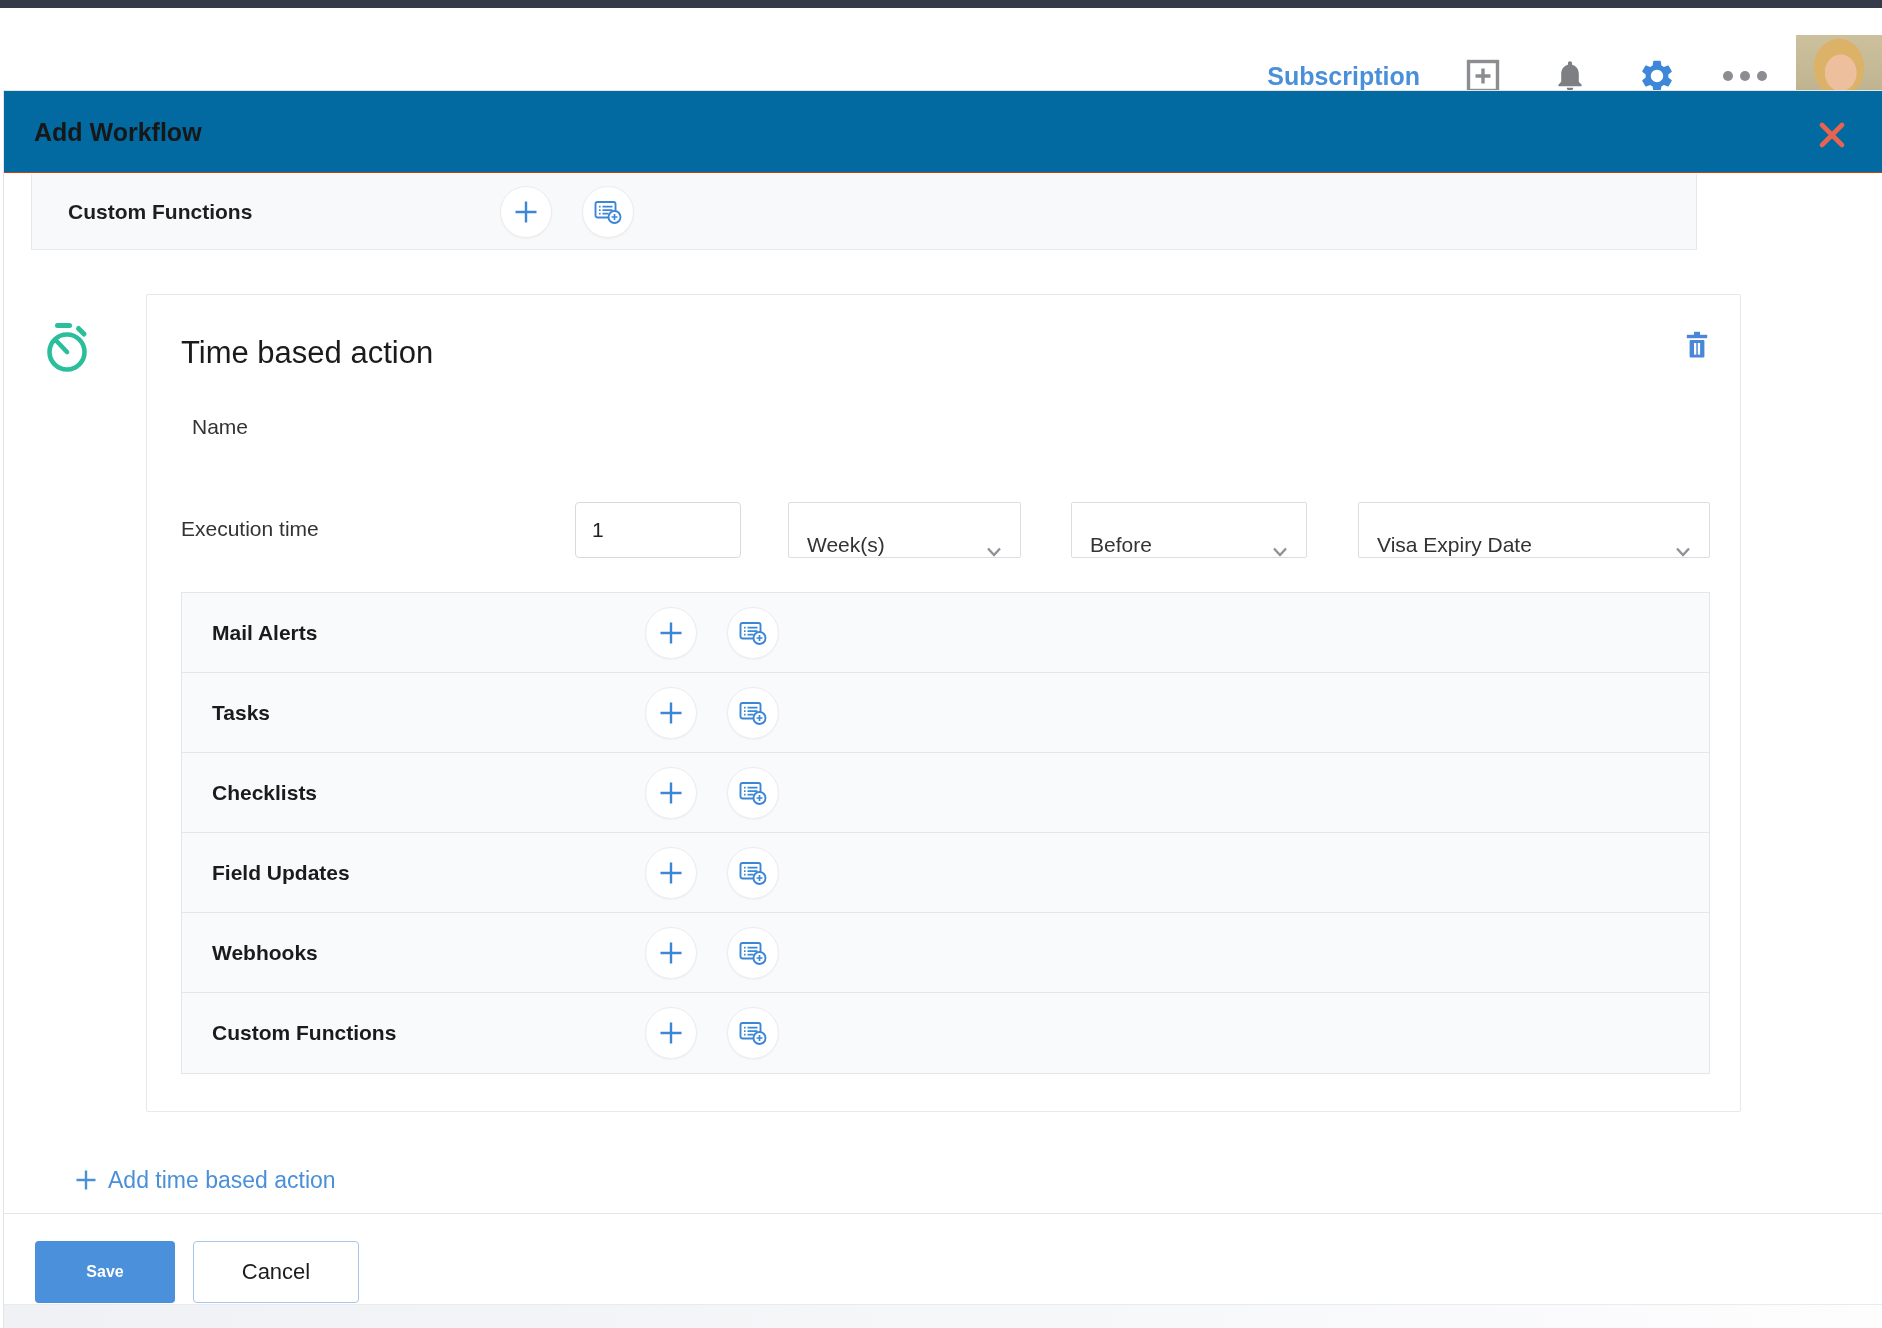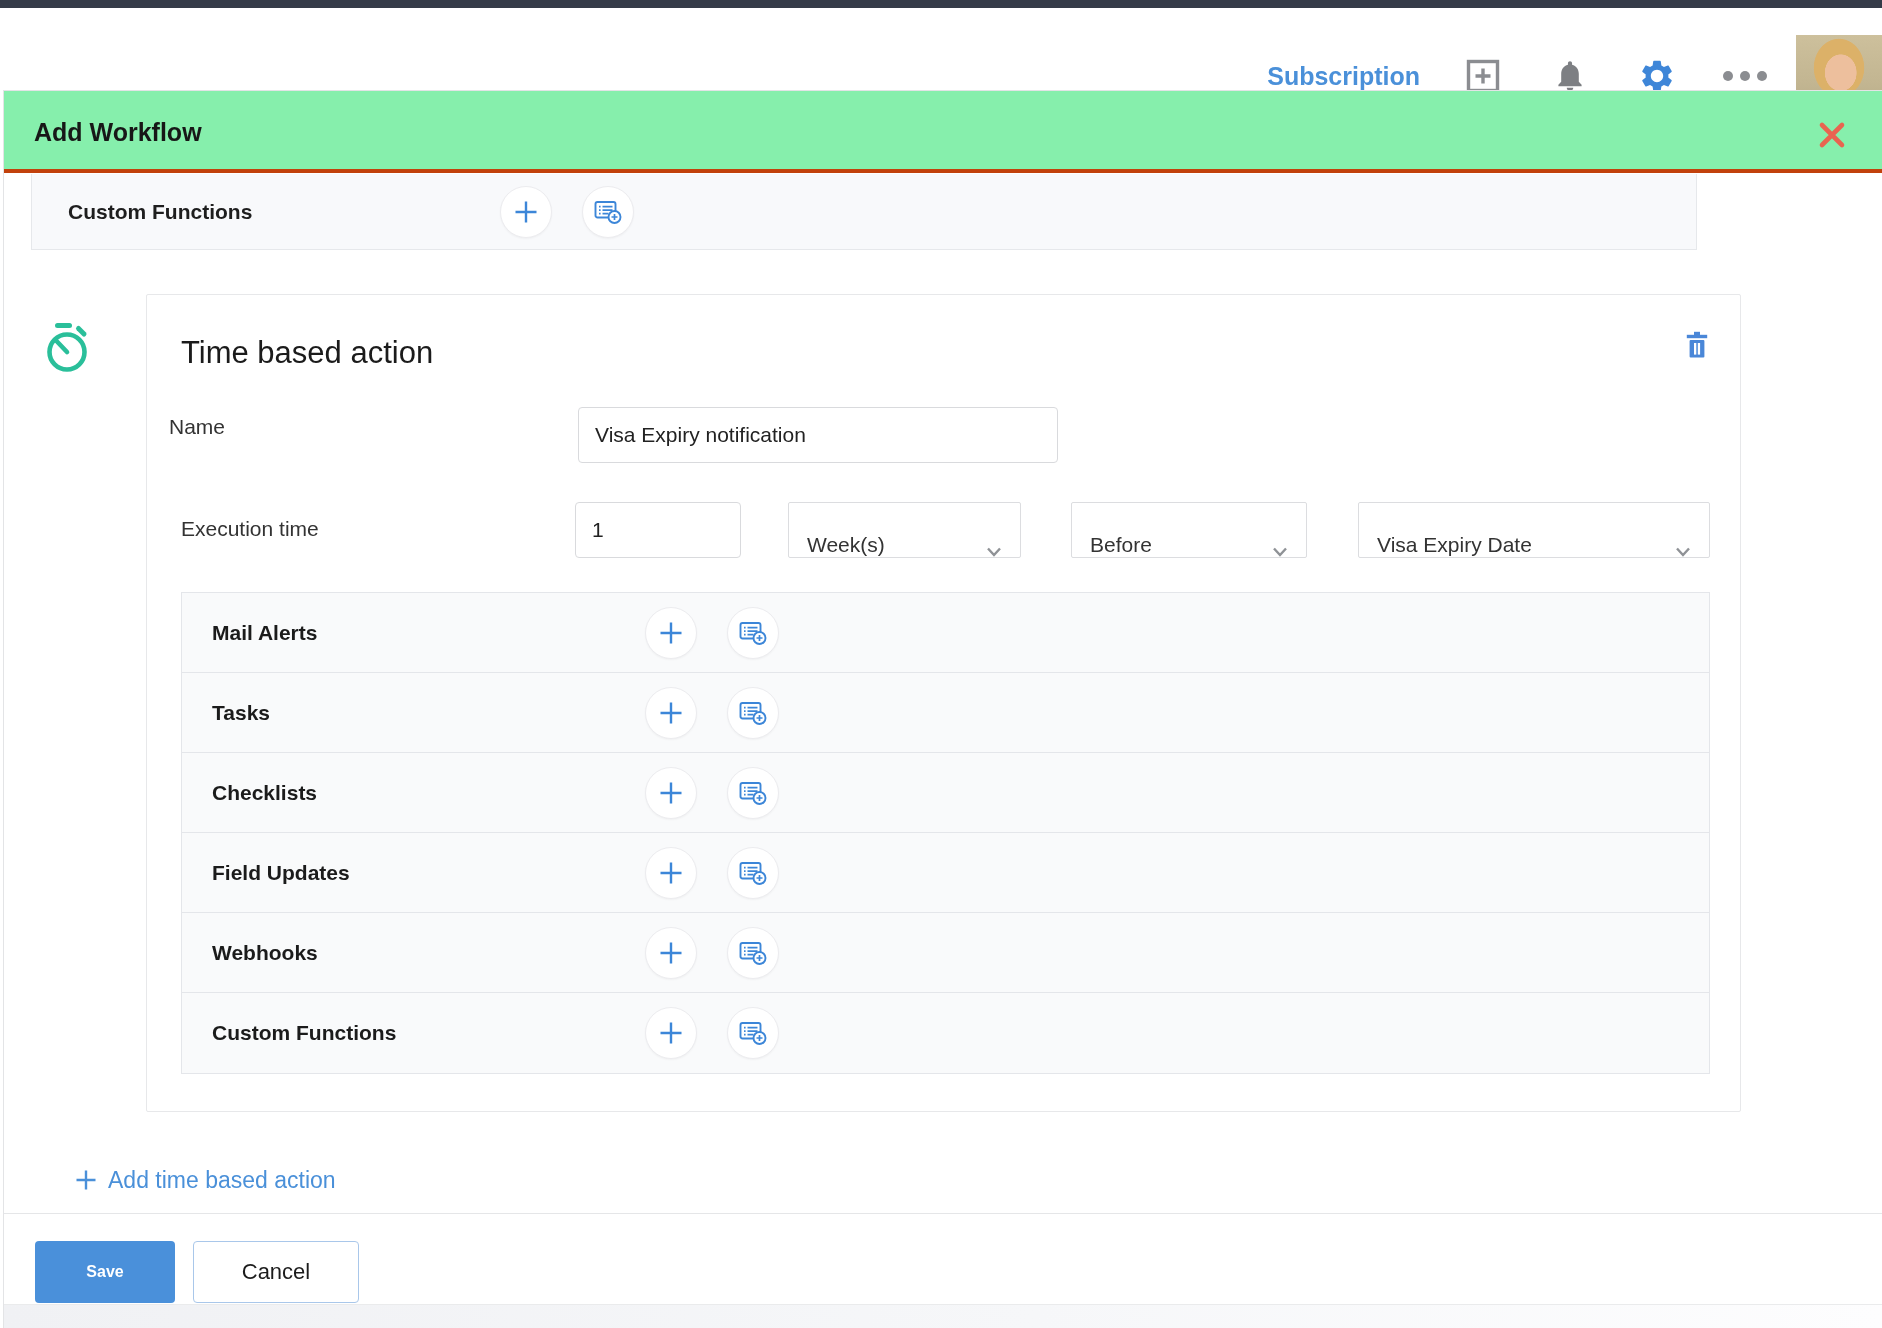--- a/index.html
+++ b/index.html
@@ -18,42 +18,42 @@
   .avatar { width:86px; height:82px; flex:0 0 86px;
     background:
       radial-gradient(26px 30px at 52% 46%, #edbf9d 0 60%, rgba(0,0,0,0) 62%),
       radial-gradient(40px 46px at 50% 40%, #dcb168 0 62%, rgba(0,0,0,0) 64%),
       radial-gradient(52px 34px at 50% 96%, #70715f 0 70%, rgba(0,0,0,0) 72%),
       linear-gradient(180deg, #cdc09c 0%, #c2b591 60%, #b3a987 100%);
   }
 
   
   .modal { position:absolute; left:3px; top:90px; width:1879px; height:1238px; background:#fff; border-left:1px solid #e3e4e6; border-top:1px solid #e3e4e6; }
-  .modal-header { position:absolute; left:0; top:0; width:100%; height:82px; border-bottom:4px solid #c2410c; background:#86efac; }
+  .modal-header { position:absolute; left:0; top:0; width:100%; height:82px; border-bottom:1px solid #c2410c; background:#0369a1; }
   .modal-title { position:absolute; left:30px; top:0; height:82px; display:flex; align-items:center; font-size:25px; font-weight:bold; color:#171717; }
   .close-btn { position:absolute; left:1808px; top:26px; width:40px; height:36px; display:flex; align-items:center; justify-content:center; cursor:pointer; background:none; border:none; }
 
   
   .quick-panel { position:absolute; left:27px; top:83px; width:1666px; height:76px; background:#f8f9fb; border:1px solid #e6e8eb; border-top:none; display:flex; align-items:center; }
   .quick-panel .qp-label { position:absolute; left:36px; font-size:21px; font-weight:bold; color:#1e1e1e; }
 
   .circle-btn { position:absolute; width:52px; height:52px; border-radius:50%; background:#fff; border:1px solid #ececef; box-shadow:0 1px 2px rgba(0,0,0,0.04); display:flex; align-items:center; justify-content:center; cursor:pointer; }
   .qp-add { left:468px; top:12px; }
   .qp-list { left:550px; top:12px; }
 
   
   .stopwatch { position:absolute; left:38px; top:228px; width:50px; height:56px; }
 
   
   .card { position:absolute; left:142px; top:203px; width:1595px; height:818px; background:#fff; border:1px solid #e7e8ea; border-radius:2px; }
   .card-title { position:absolute; left:34px; top:40px; font-size:31px; font-weight:500; color:#1b1b1b; }
   .trash-btn { position:absolute; left:1532px; top:32px; width:36px; height:36px; display:flex; align-items:center; justify-content:center; background:none; border:none; cursor:pointer; }
 
   .field-label { position:absolute; font-size:21px; color:#333; }
-  .lbl-name { left:22px; top:120px; }
+  .lbl-name { left:45px; top:120px; }
   .lbl-exec { left:34px; top:222px; }
 
   .text-input { position:absolute; border:1px solid #d9dadd; border-radius:4px; background:#fff; font-family:"Liberation Sans", sans-serif; font-size:21px; color:#222; padding:0 16px; outline:none; }
   .inp-name { left:431px; top:112px; width:480px; height:56px; }
   .inp-exec { left:428px; top:207px; width:166px; height:56px; }
 
   .dropdown { position:absolute; height:56px; top:207px; border:1px solid #dcdde0; border-radius:2px; background:#fff; display:flex; align-items:flex-end; justify-content:space-between; padding:0 18px 0 18px; font-size:21px; color:#333; cursor:pointer; }
   .dd-unit { left:641px; width:233px; }
   .dd-relation { left:924px; width:236px; }
   .dd-datefield { left:1211px; width:352px; }
@@ -157,21 +157,20 @@
         <svg width="24" height="28" viewBox="0 0 24 28">
           <rect x="9" y="0.8" width="6" height="3.6" fill="#4a87d8"></rect>
           <rect x="1.8" y="3.8" width="20.4" height="3.4" fill="#4a87d8"></rect>
           <rect x="4.6" y="9" width="14.8" height="17.6" rx="1" fill="#4a87d8"></rect>
           <rect x="9" y="12" width="2.3" height="11.6" fill="#fff"></rect>
           <rect x="12.8" y="12" width="2.3" height="11.6" fill="#fff"></rect>
         </svg>
       </button>
 
       <span class="field-label lbl-name">Name</span>
-      <input class="text-input inp-name" type="text" value="Visa Expiry notification" style="">
 
       <span class="field-label lbl-exec">Execution time</span>
       <input class="text-input inp-exec" type="text" value="1" style="">
 
       <div class="dropdown dd-unit">
         <span>Week(s)</span>
         <svg width="16" height="10" viewBox="0 0 16 10">
           <path d="M2 1.5 L8 8 L14 1.5" fill="none" stroke="#8f9296" stroke-width="2.4"></path>
         </svg>
       </div>

